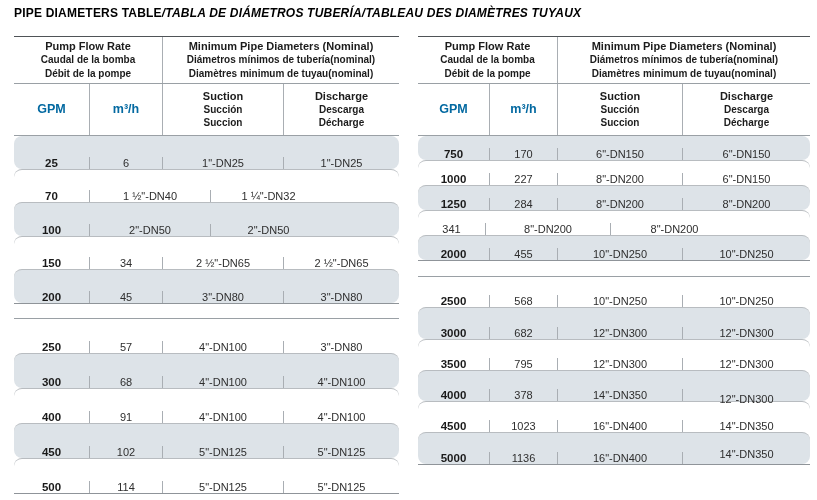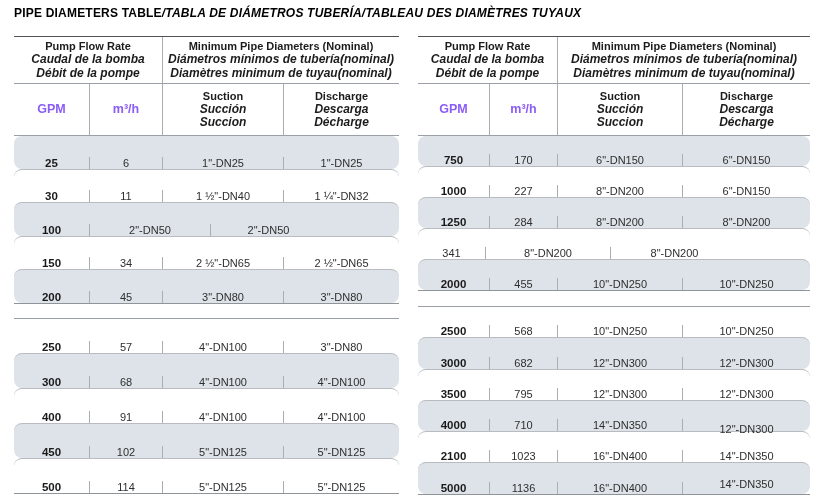--- a/index.html
+++ b/index.html
@@ -16,45 +16,45 @@
   .thead{border-top:1.5px solid #4f5357;}
   .grow,.srow,.row{display:flex;}
   .cell{box-sizing:border-box;display:flex;flex-direction:column;align-items:center;
         justify-content:center;text-align:center;}
   .vline{border-right:1px solid #a9aeb3;}
 
   
   .grow{height:46px;border-bottom:1px solid #9aa0a5;}
   .grow .cell{line-height:13.5px;}
   .hl1{font-weight:700;font-size:11px;color:#1c1c1c;}
-  .hl2{font-weight:700;font-style:italic;font-size:12px;color:#1c1c1c;}
+  .hl2{font-weight:700;font-size:10px;color:#1c1c1c;}
 
   
   .srow{height:51px;}
   .srow .cell{line-height:13px;}
-  .unit{font-weight:700;font-size:12.5px;color:#8b5cf6;}
+  .unit{font-weight:700;font-size:12.5px;color:#0369a1;}
 
   
   .t-left  .col-0{width:76px;}  .t-left  .col-1{width:73px;}
   .t-left  .col-2{width:121px;} .t-left  .col-3{width:115px;}
   .t-left  .colgrp-0{width:149px;} .t-left  .colgrp-1{width:236px;}
   .t-right .col-0{width:72px;}  .t-right .col-1{width:68px;}
   .t-right .col-2{width:125px;} .t-right .col-3{width:127px;}
   .t-right .colgrp-0{width:140px;} .t-right .colgrp-1{width:252px;}
 
   
   .tbody{border-top:1px solid #9aa0a5;border-bottom:1px solid #8f9499;}
   .row{align-items:flex-end;border-radius:8px;}
   .row + .row{border-top:1px solid #b8bcc0;}
   .row .cell{font-size:11px;color:#2e2e2e;justify-content:center;}
   .row .col-0{font-weight:700;color:#1a1a1a;font-size:11.5px;}
   .row.shaded{background:#dde3e8;}
   .t-left  .sec-1 .row{height:32.6px;}
   .t-left  .sec-2 .row{height:34px;}
-  .t-right .sec-1 .row{height:30px;}
+  .t-right .sec-1 .row{height:24px;}
   .t-right .sec-2 .row{height:30.3px;}
   .gap-left{height:14px;} .gap-right{height:15px;}
 
   
   .right-sec2 .row:nth-child(4) .col-3 span{display:inline-block;transform:translateY(4px);}
   .right-sec2 .row:nth-child(6) .col-3 span{display:inline-block;transform:translateY(-4px);}
 </style>
 </head>
 <body>
 
@@ -101,24 +101,21 @@
           </div>
           <div class="cell col-2 vline">
             <span>1"-DN25</span>
           </div>
           <div class="cell col-3">
             <span>1"-DN25</span>
           </div>
         </div>
         <div class="row">
           <div class="cell col-0 vline">
-            <span>30</span>
-          </div>
-          <div class="cell col-1 vline">
-            <span>11</span>
+            <span>70</span>
           </div>
           <div class="cell col-2 vline">
             <span>1 ½"-DN40</span>
           </div>
           <div class="cell col-3">
             <span>1 ¼"-DN32</span>
           </div>
         </div>
         <div class="row shaded">
           <div class="cell col-0 vline">
@@ -375,32 +372,32 @@
           </div>
           <div class="cell col-3">
             <span>12"-DN300</span>
           </div>
         </div>
         <div class="row shaded">
           <div class="cell col-0 vline">
             <span>4000</span>
           </div>
           <div class="cell col-1 vline">
-            <span>710</span>
+            <span>378</span>
           </div>
           <div class="cell col-2 vline">
             <span>14"-DN350</span>
           </div>
           <div class="cell col-3">
             <span>12"-DN300</span>
           </div>
         </div>
         <div class="row">
           <div class="cell col-0 vline">
-            <span>2100</span>
+            <span>4500</span>
           </div>
           <div class="cell col-1 vline">
             <span>1023</span>
           </div>
           <div class="cell col-2 vline">
             <span>16"-DN400</span>
           </div>
           <div class="cell col-3">
             <span>14"-DN350</span>
           </div>

